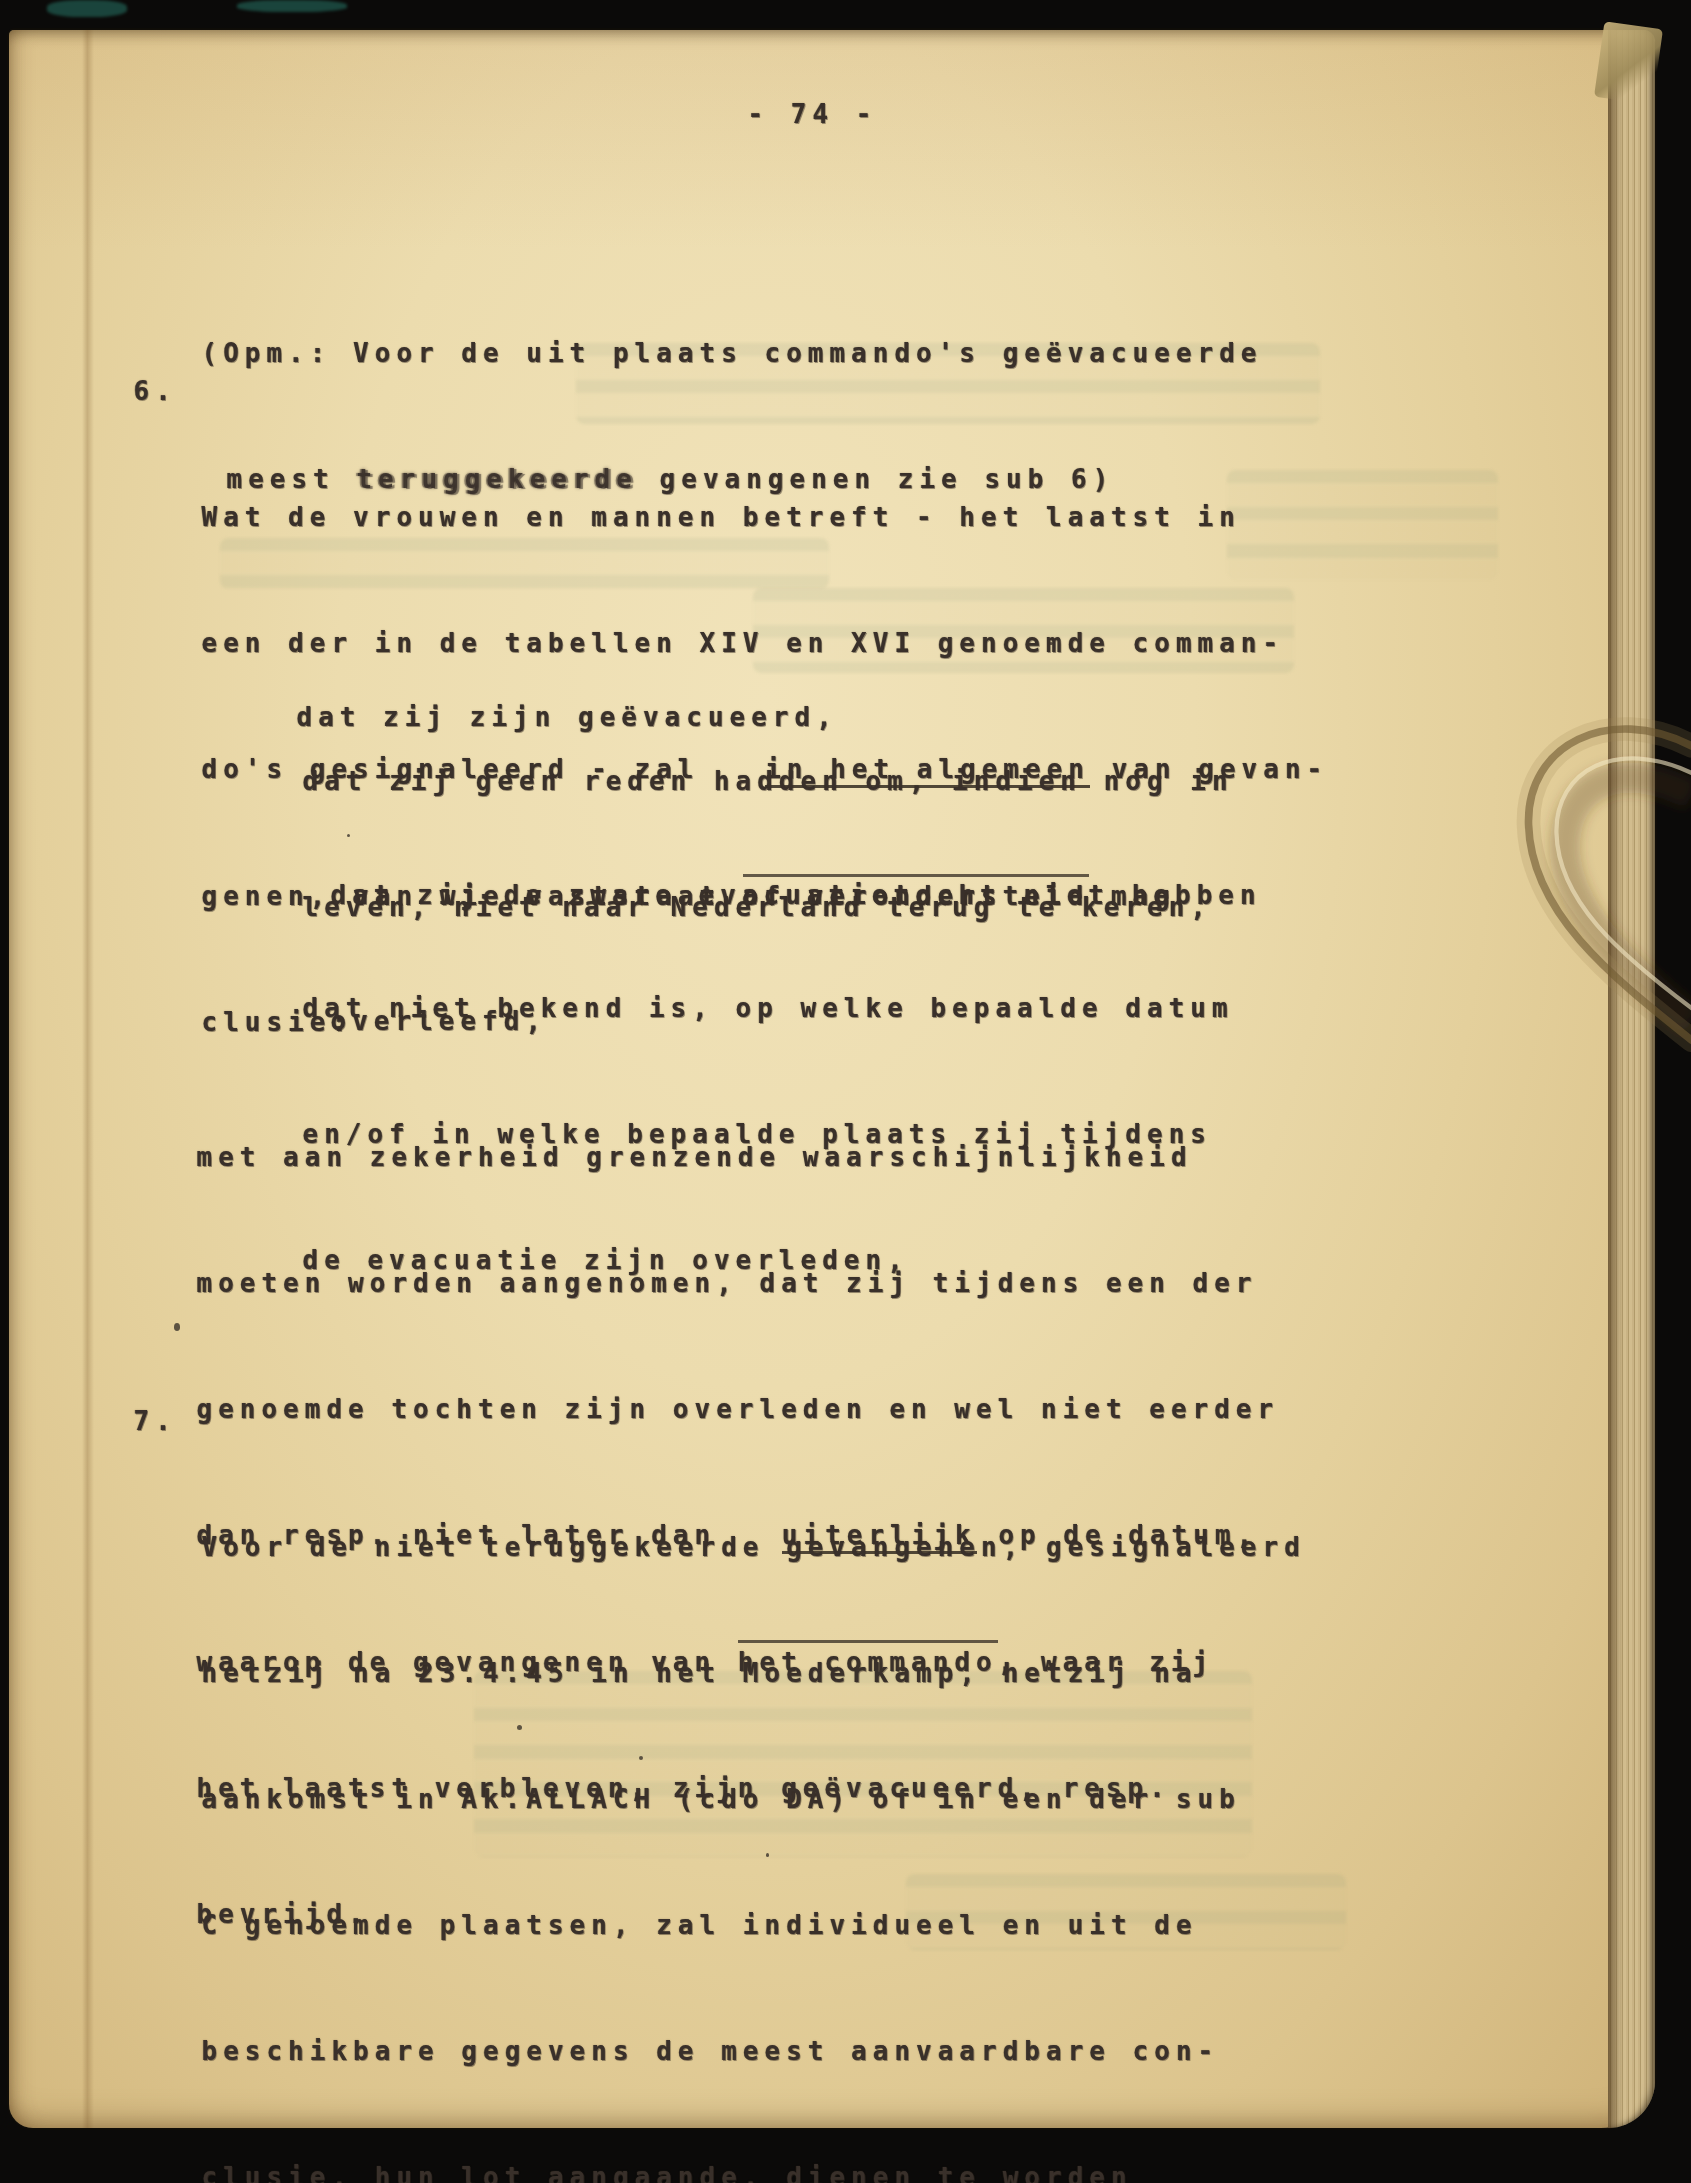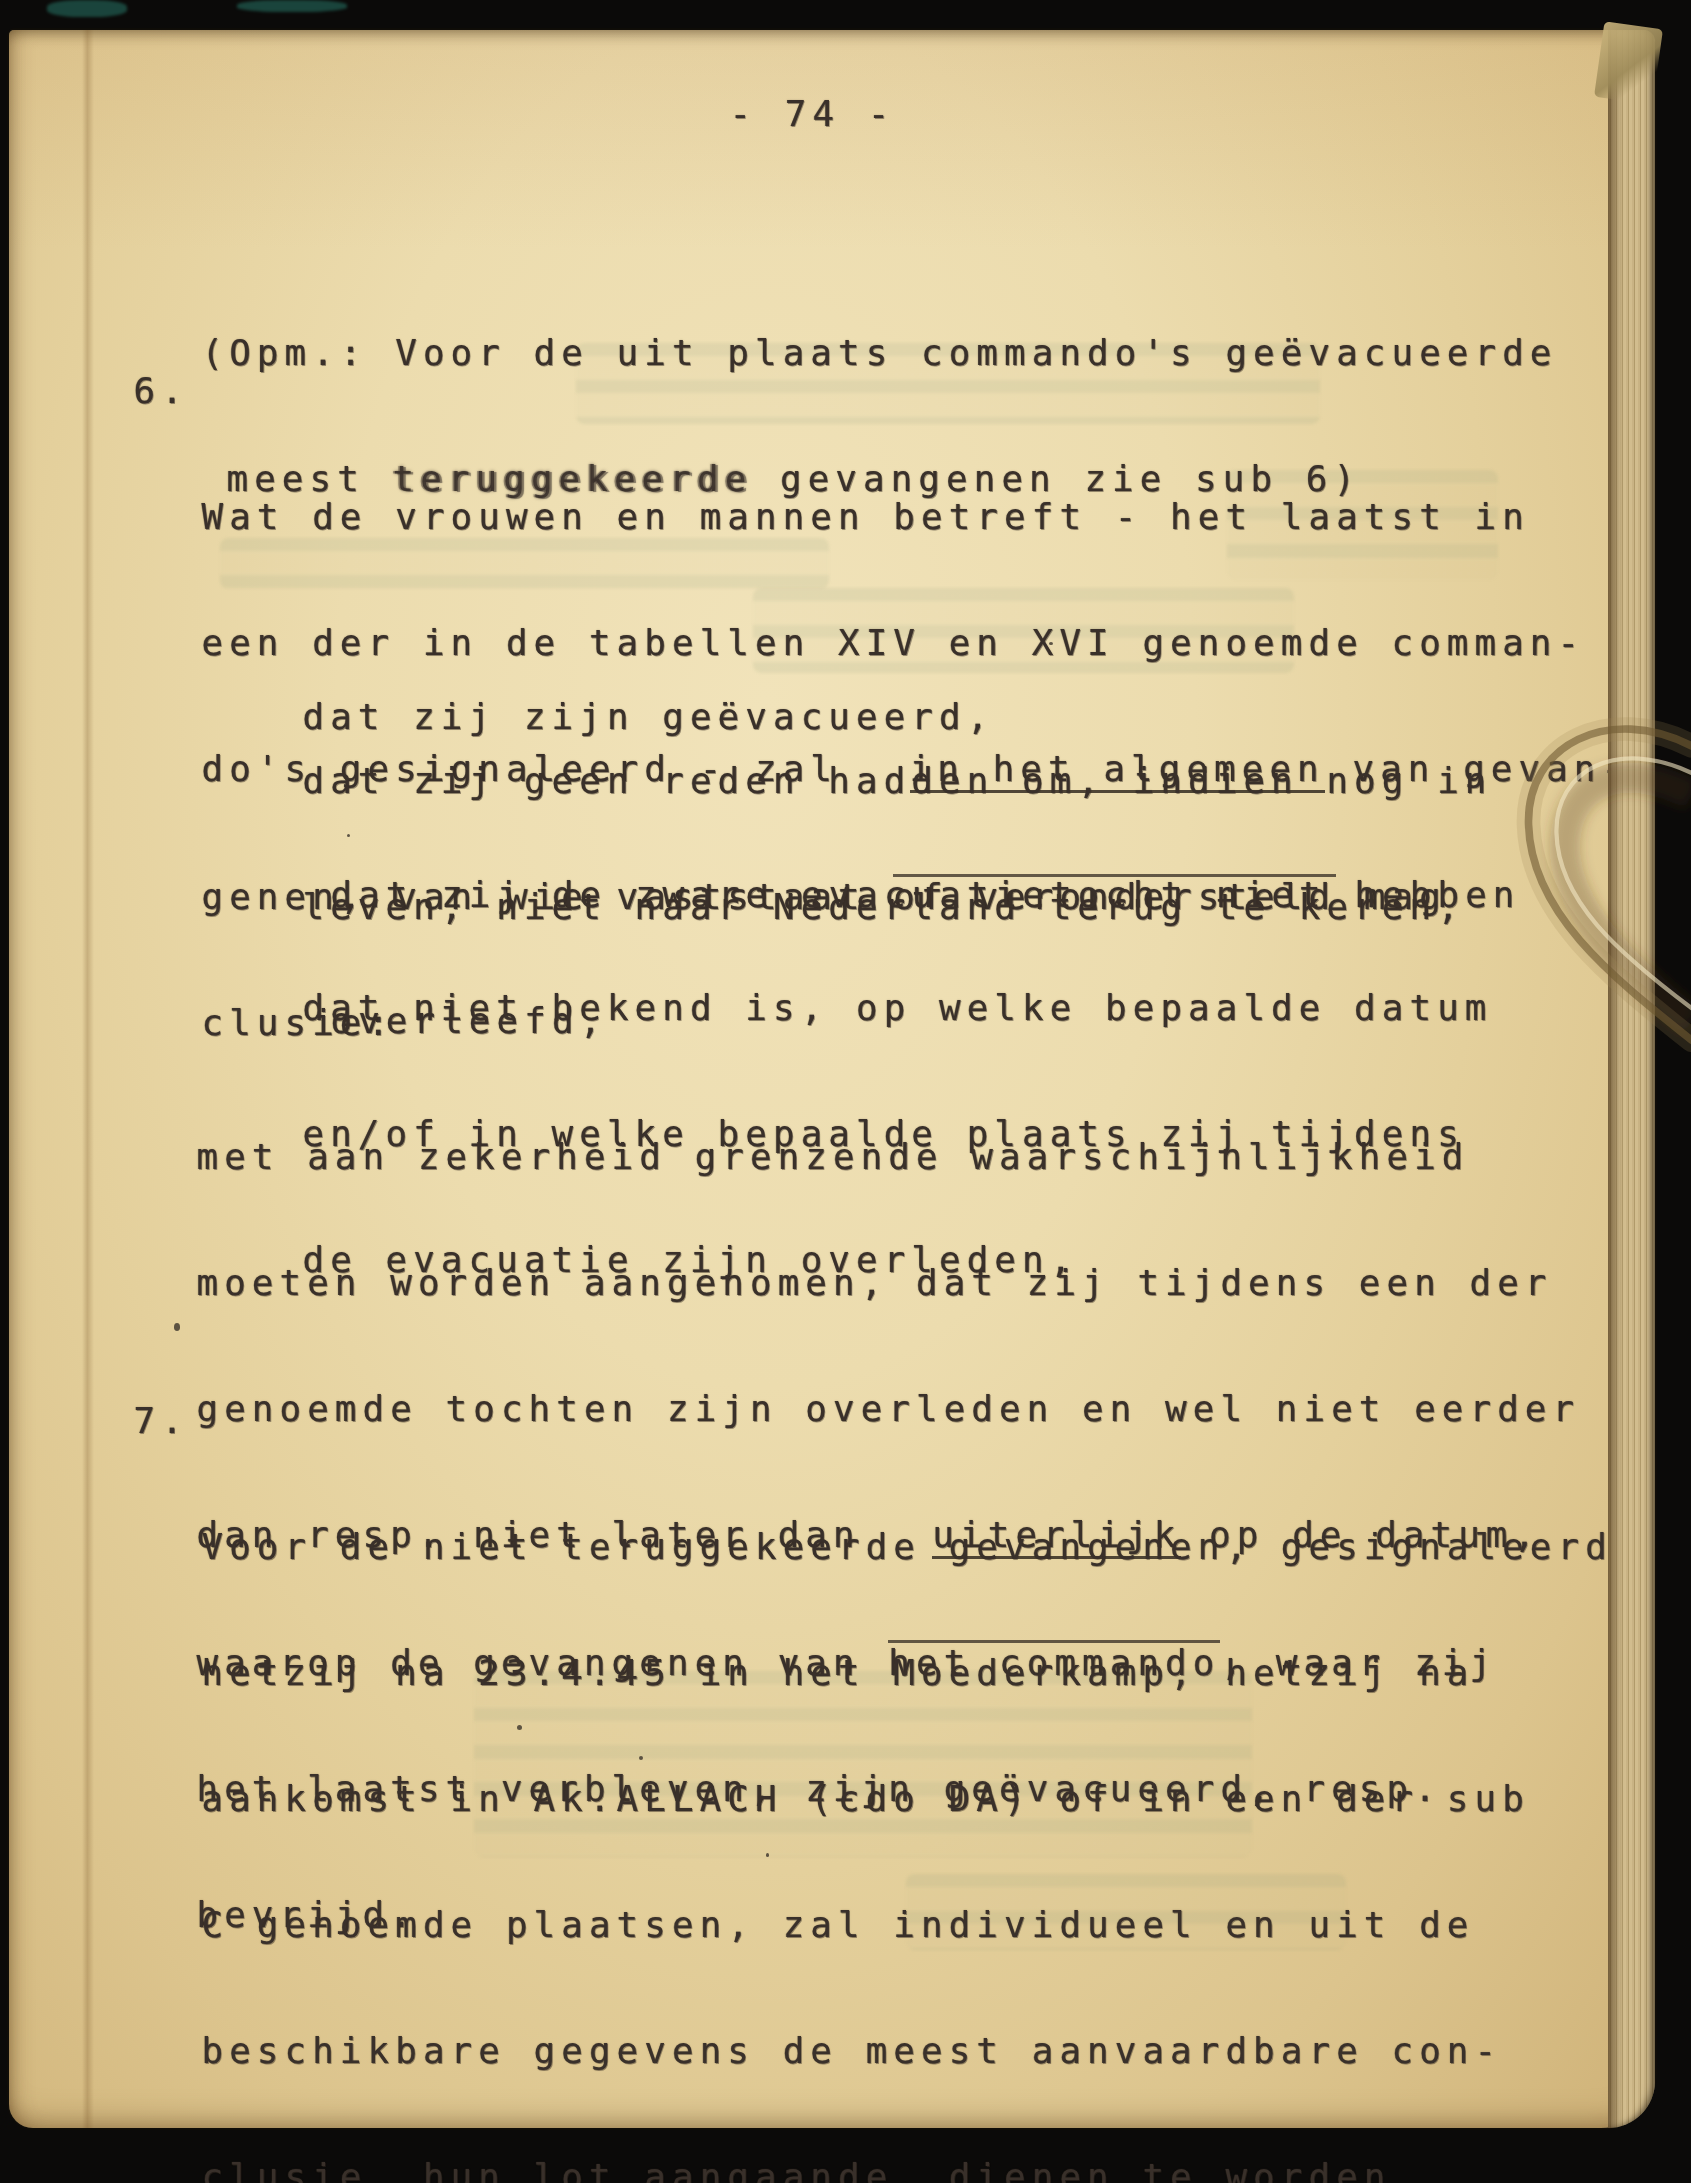--- a/index.html
+++ b/index.html
@@ -34,23 +34,24 @@
     box-shadow:inset -6px 0 7.6px -2.5px rgba(35,24,10,.65), inset 10px 0 12px -6.8px rgba(70,50,25,.55);
   }
   .glint-tr{
     position:absolute;right:-3.4px;top:-5px;width:59px;height:76px;
     background:linear-gradient(135deg,#cdb77f 0%, #9d8a58 55%, rgba(0,0,0,0) 75%);
     transform:rotate(8deg);border-radius:5px;opacity:.9;
   }
   .teal-smudge{position:absolute;background:#1d4f45;filter:blur(1.7px);opacity:.85;border-radius:40%;}
   
   .tw{
-    position:absolute;color:#39302a;font-size:36px;line-height:42px;
+    position:absolute;color:#39302a;font-size:26px;line-height:42px;
     letter-spacing:6px;white-space:pre;
     text-shadow:0.8px 0.8px 0 rgba(55,45,35,.45), -0.4px 0 0 rgba(55,45,35,.35), 0 0 1.7px rgba(70,58,45,.35);
+    font-weight:bold;
   }
   .num{position:absolute;left:-68px;top:0;}
   .u{border-bottom:3.4px solid rgba(52,43,33,.85);padding-bottom:0.8px;margin-left:44px;}
   .o{display:inline-block;border-top:3.4px solid rgba(52,43,33,.75);line-height:39px;}
   .smudge{
     color:rgba(57,48,42,.88);
     text-shadow:2.5px 0.8px 0.8px rgba(57,48,42,.55), -1.7px 0 0.8px rgba(57,48,42,.5), 0 0 3.4px rgba(57,48,42,.65);
   }
   .center{text-align:center;}
   
@@ -90,21 +91,21 @@
 
   <div class="tw" style="left:193px;top:340px;">
     <span class="num">6.</span>
     <div class="line">Wat de vrouwen en mannen betreft - het laatst in</div>
     <div class="line">een der in de tabellen XIV en XVI genoemde comman-</div>
     <div class="line"><span>do's gesignaleerd - zal </span><span class="u">in het algemeen</span><span> van gevan-</span></div>
     <div class="line"><span>genen, van wie vaststaat </span><span class="o">of verondersteld</span><span> mag</span></div>
     <div class="line">clusie:</div>
   </div>
 
-  <div class="tw" style="left:294px;top:582px;">
+  <div class="tw" style="left:288px;top:582px;">
     <div class="line">dat zij zijn geëvacueerd,</div>
   </div>
   <div class="tw" style="left:294px;top:646px;">
     <div class="line">dat zij geen reden hadden om, indien nog in</div>
     <div class="line">leven, niet naar Nederland terug te keren,</div>
   </div>
   <div class="tw" style="left:278px;top:760px;margin-left:44px;">
     <div class="line">dat zij de zware evacuatietocht niet hebben</div>
     <div class="line">overleefd,</div>
   </div>

